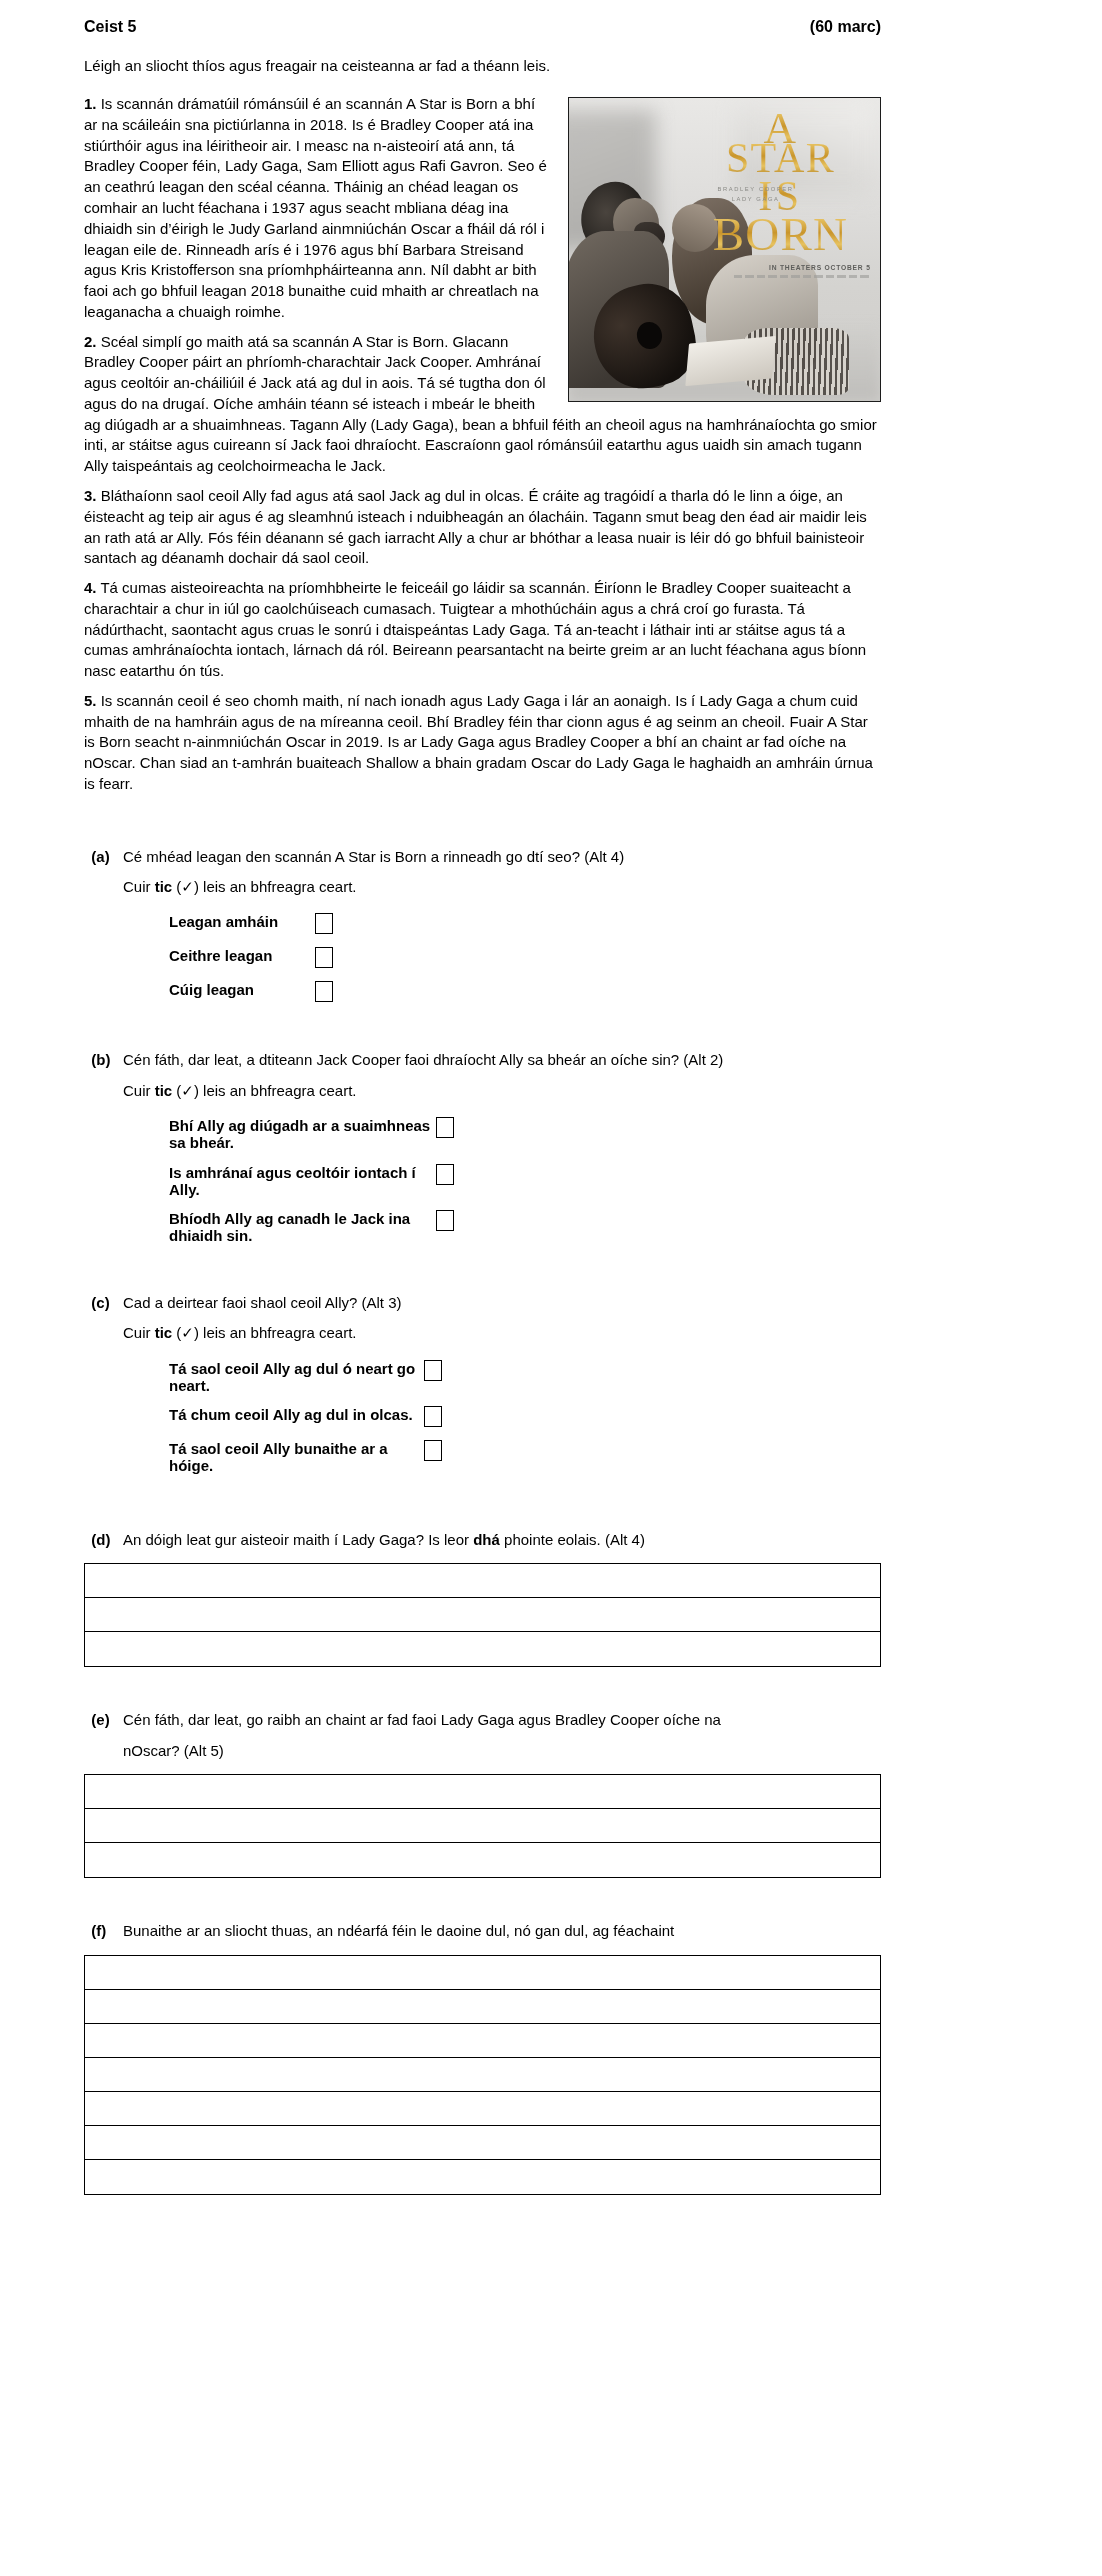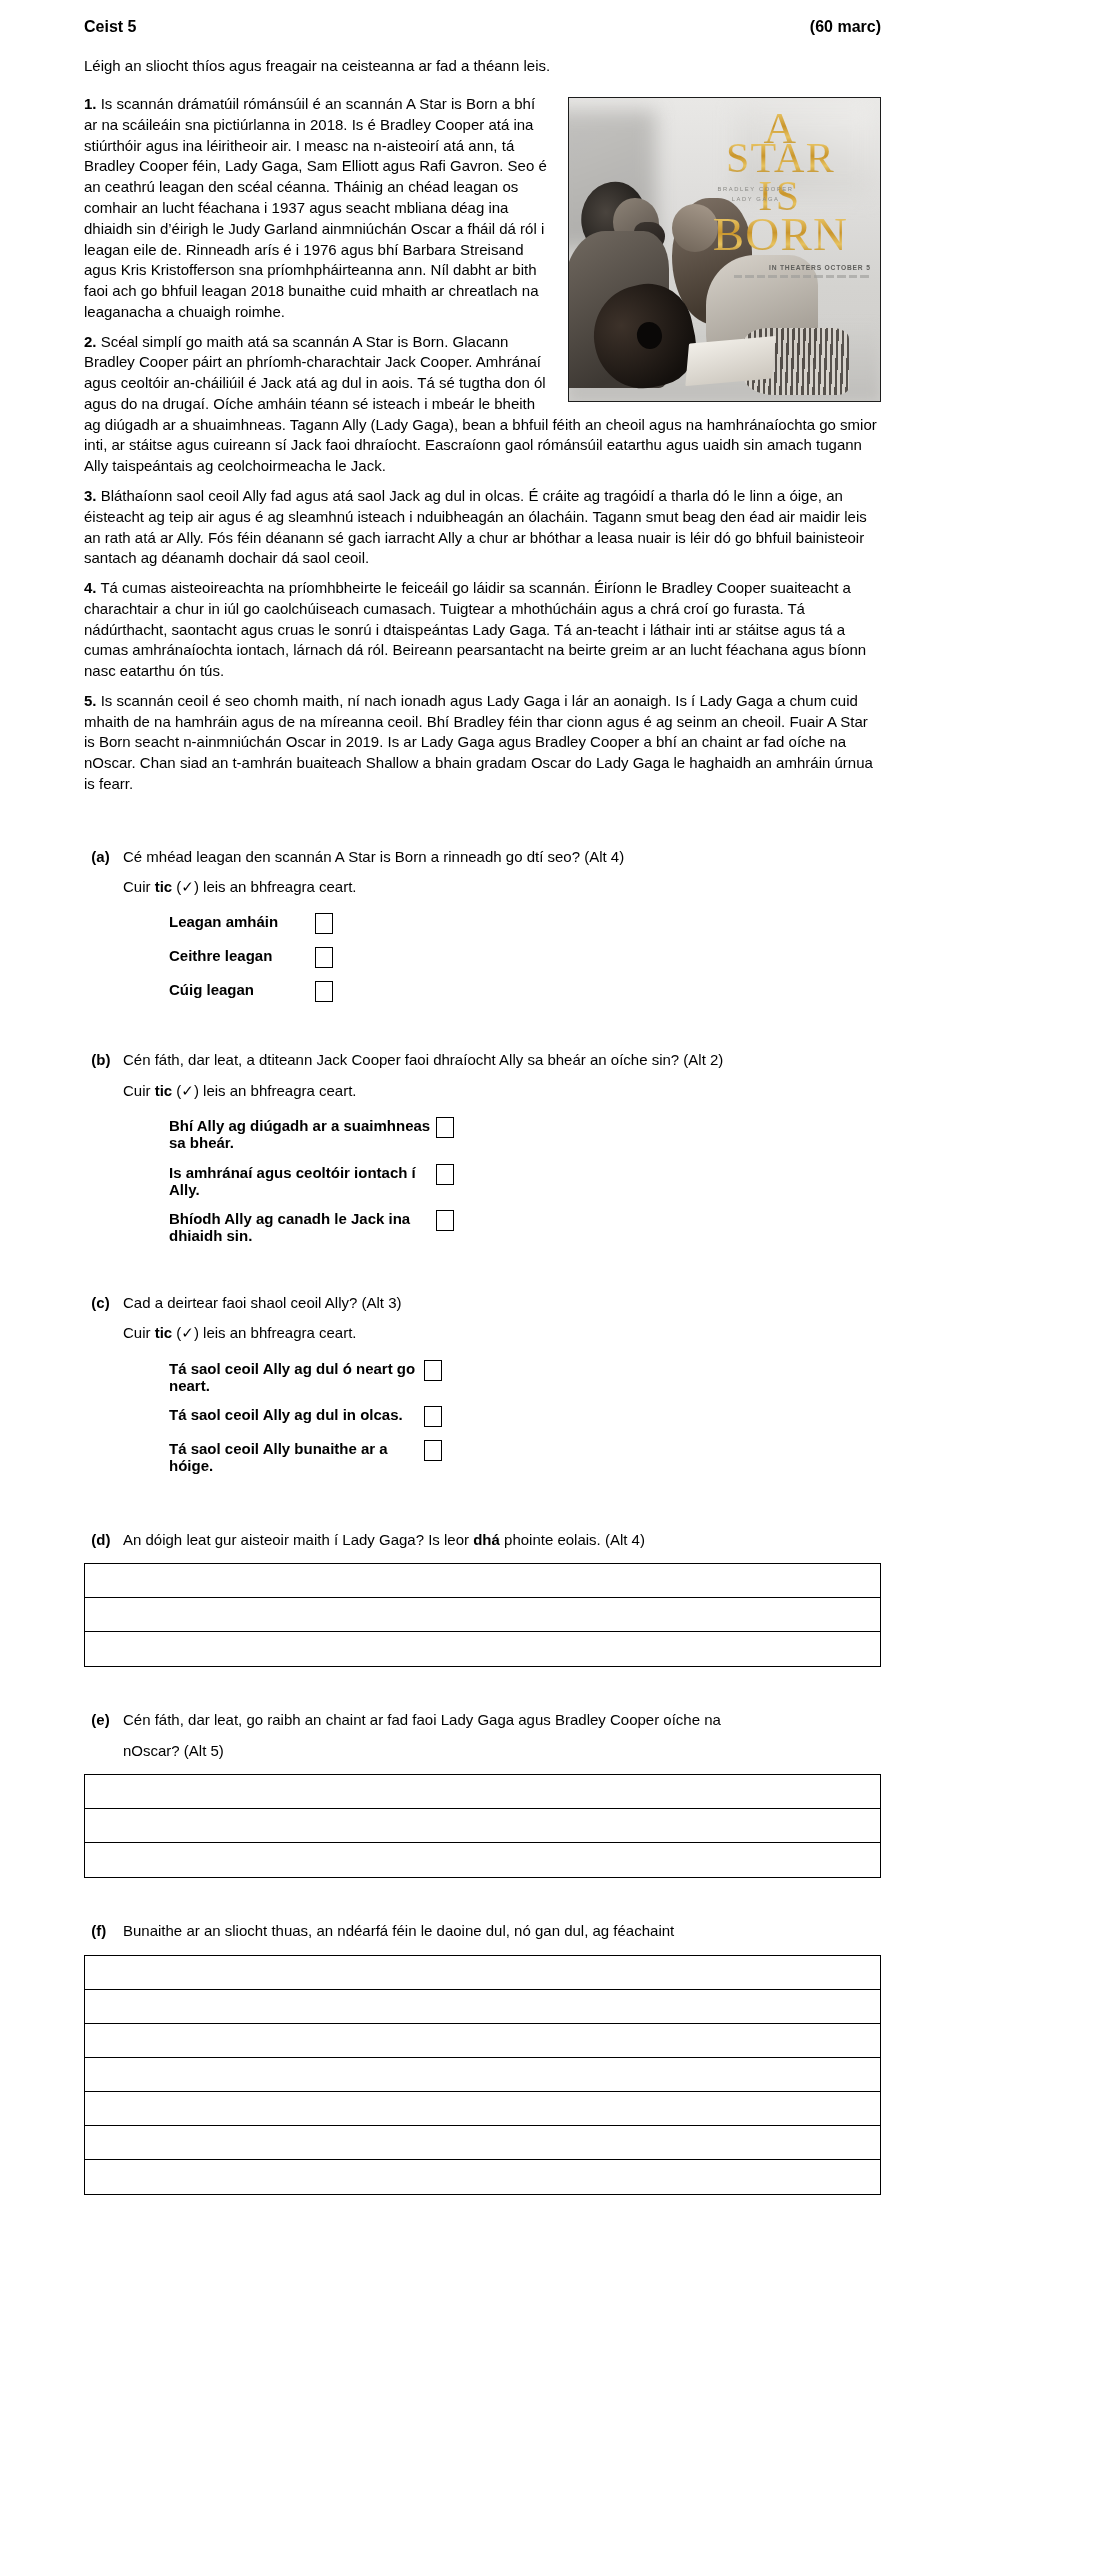--- a/index.html
+++ b/index.html
@@ -415,21 +415,21 @@
       <span class="q-label"></span>
       <span class="q-text"><span>Cuir </span><b>tic</b><span> (✓) leis an bhfreagra ceart.</span></span>
     </div>
 
     <div class="tick-list tick-c">
       <div class="tick-row">
         <span class="opt-text">Tá saol ceoil Ally ag dul ó neart go neart.</span>
         <span class="tick-box"></span>
       </div>
       <div class="tick-row">
-        <span class="opt-text">Tá saol ceoil Ally ag dul in olcas.</span>
+        <span class="opt-text">Tá chum ceoil Ally ag dul in olcas.</span>
         <span class="tick-box"></span>
       </div>
       <div class="tick-row">
         <span class="opt-text">Tá saol ceoil Ally bunaithe ar a hóige.</span>
         <span class="tick-box"></span>
       </div>
     </div>
   </div>
 
   <div class="spacer-40"></div>

